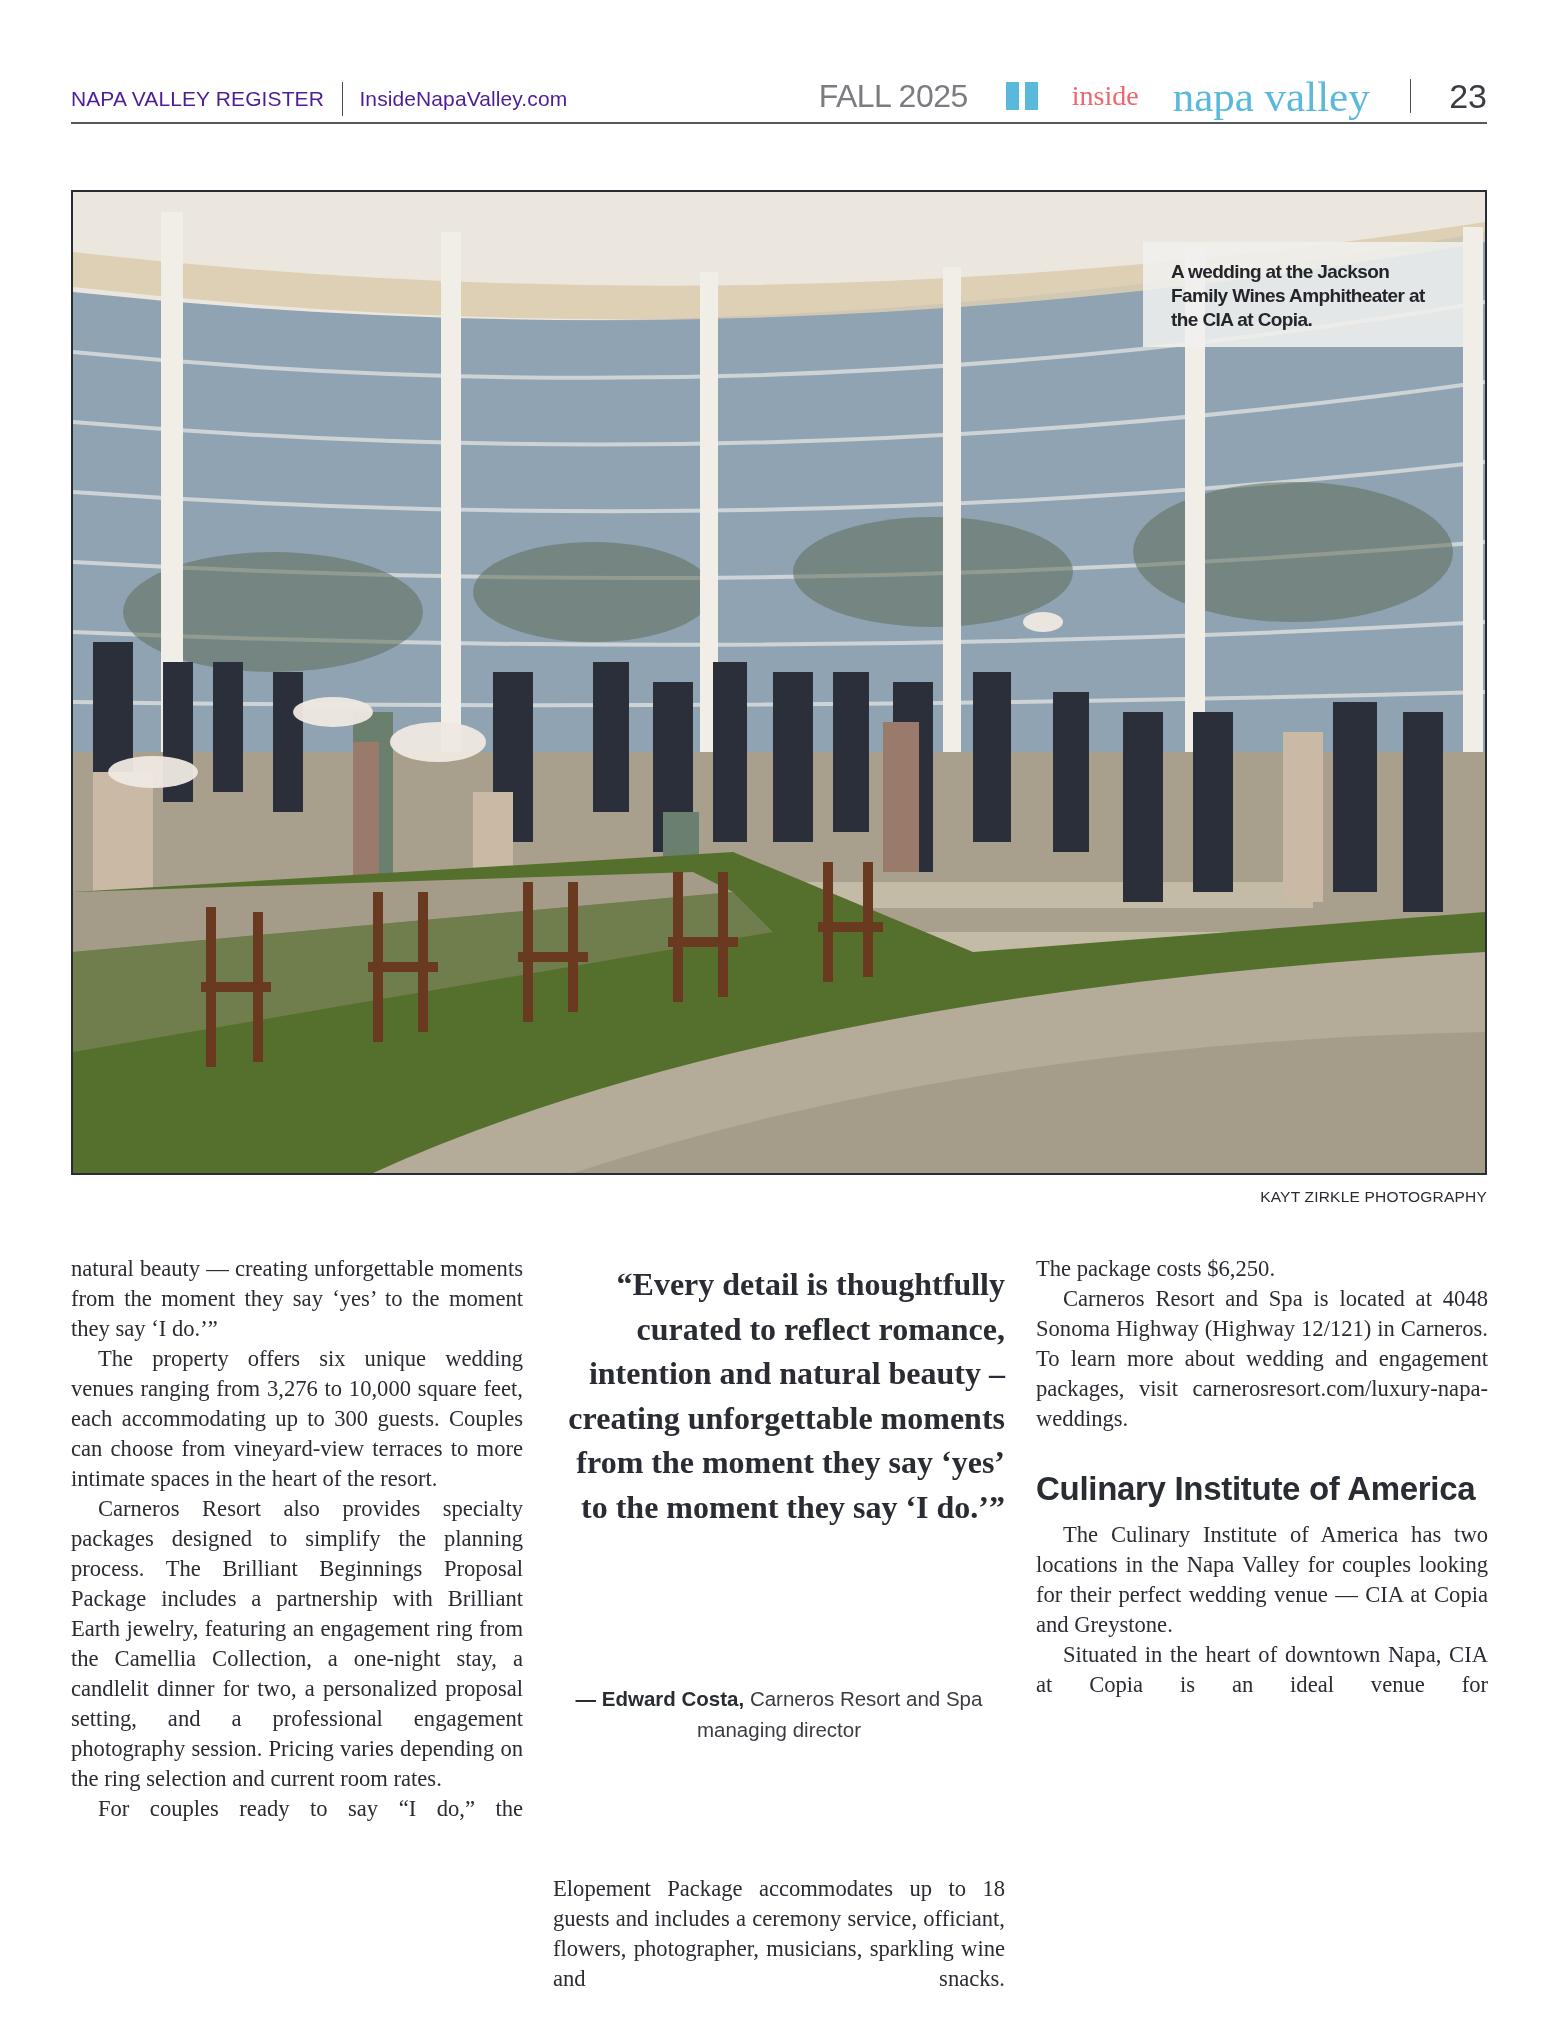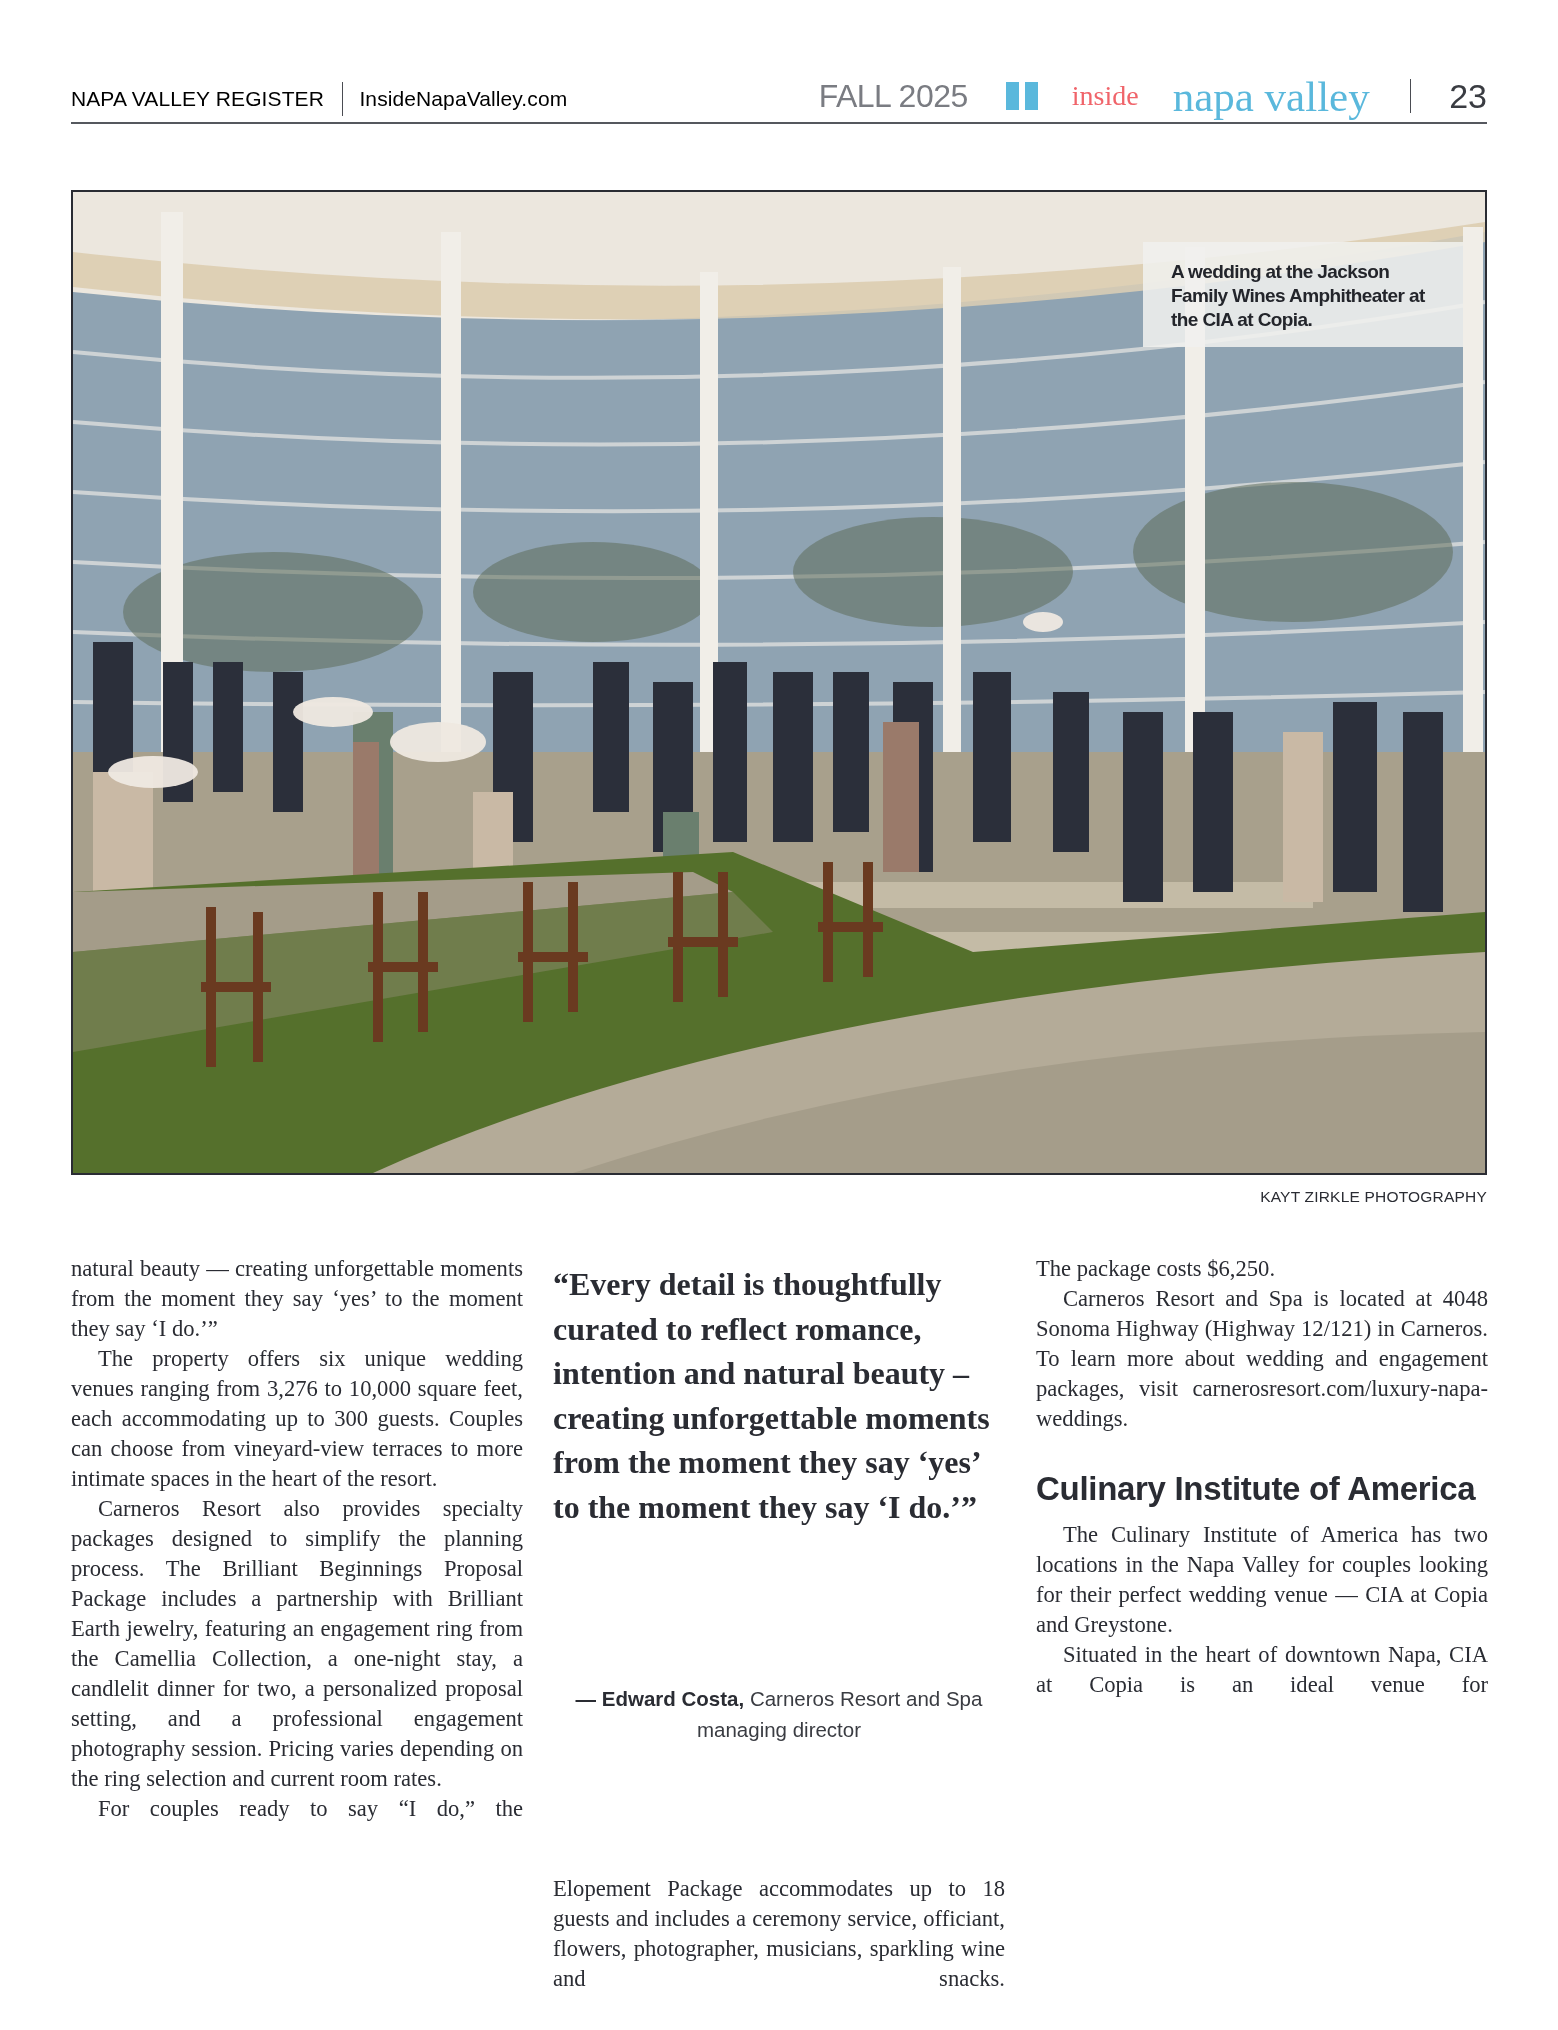--- a/index.html
+++ b/index.html
@@ -1,21 +1,21 @@
 <!DOCTYPE html>
 <html><head>
   <meta charset="utf-8">
   <style>
     * { box-sizing: border-box; margin: 0; padding: 0; }
     html, body { width: 1558px; height: 2030px; background: #ffffff; overflow: hidden; }
     body { position: relative; color: #2a2c33; }
 
     
     .header { position: absolute; left: 71px; top: 72px; width: 1416px; height: 52px; border-bottom: 2px solid #55585e; }
-    .hdr-left { position: absolute; left: 0; top: 10px; font-family: "Liberation Sans", sans-serif; font-size: 21px; color: #000000; letter-spacing: 0.1px; white-space: nowrap; display: flex; align-items: center; }
+    .hdr-left { position: absolute; left: 0; top: 10px; font-family: "Liberation Sans", sans-serif; font-size: 21px; color: #4c1d95; letter-spacing: 0.1px; white-space: nowrap; display: flex; align-items: center; }
     .hdr-sep { display: inline-block; width: 1.5px; height: 34px; background: #4a4c52; margin: 0 16px 0 18px; }
     .hdr-right { position: absolute; right: 0; top: 0; height: 48px; display: flex; align-items: center; white-space: nowrap; gap: 24px; }
     .season { font-family: "Liberation Sans", sans-serif; font-size: 32px; color: #7a7c82; letter-spacing: -0.5px; }
     .logo-bars { display: inline-flex; gap: 6px; margin: 0 10px 0 14px; }
     .logo-bars span { display: block; width: 13px; height: 28px; background: #5ab8dc; }
     .logo-inside { font-family: "Liberation Serif", serif; font-size: 28px; color: #f0646a; }
     .logo-napa { font-family: "Liberation Serif", serif; font-size: 43px; color: #5ab8dc; margin-left: 10px; }
     .hdr-pipe { display: inline-block; width: 1.5px; height: 34px; background: #4a4c52; margin: 0 14px 0 16px; }
     .page-num { font-family: "Liberation Sans", sans-serif; font-size: 34px; color: #3a3c42; }
 
@@ -28,21 +28,21 @@
     .credit { position: absolute; right: 71px; top: 1188px; font-family: "Liberation Sans", sans-serif; font-size: 15.5px; color: #2a2c33; letter-spacing: 0.2px; }
 
     
     .col { position: absolute; font-family: "Liberation Serif", serif; font-size: 22.6px; line-height: 30px; color: #2a2c33; text-align: justify; }
     .col p { text-indent: 27px; hyphens: manual; }
     .col p.noindent { text-indent: 0; }
     .col-1 { left: 71px; top: 1254px; width: 452px; }
     .col-2 { left: 553px; top: 1874px; width: 452px; text-align-last: justify; }
     .col-3 { left: 1036px; top: 1254px; width: 452px; }
 
-    .pullquote { position: absolute; left: 553px; top: 1262px; width: 452px; text-align: left; font-family: "Liberation Serif", serif; font-weight: bold; font-size: 32px; line-height: 44.6px; color: #2a2c33; }
+    .pullquote { position: absolute; left: 553px; top: 1262px; width: 452px; text-align: right; font-family: "Liberation Serif", serif; font-weight: bold; font-size: 32px; line-height: 44.6px; color: #2a2c33; }
     .attribution { position: absolute; left: 553px; top: 1683px; width: 452px; text-align: center; font-family: "Liberation Sans", sans-serif; font-size: 20.5px; line-height: 31px; color: #3a3c42; }
     .attribution b { color: #2a2c33; }
 
     .subhead { font-family: Liberation Sans, sans-serif; font-weight: bold; font-size: 33px; line-height: 38px; color: #2a2c33; margin: 36px 0 12px 0; text-align: left; letter-spacing: -0.3px; }
   </style>
 </head>
 <body>
 
 <div class="header">
   <div class="hdr-left">

